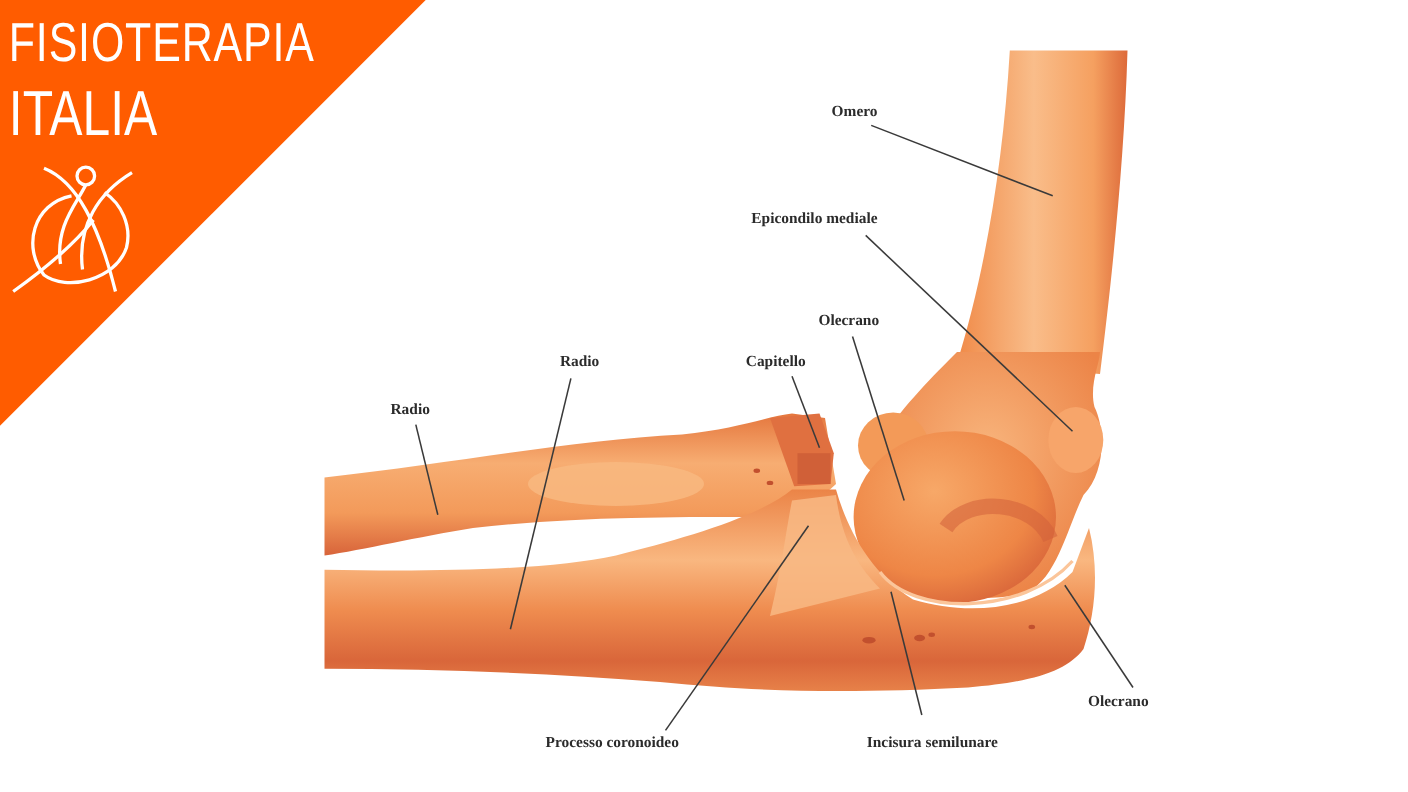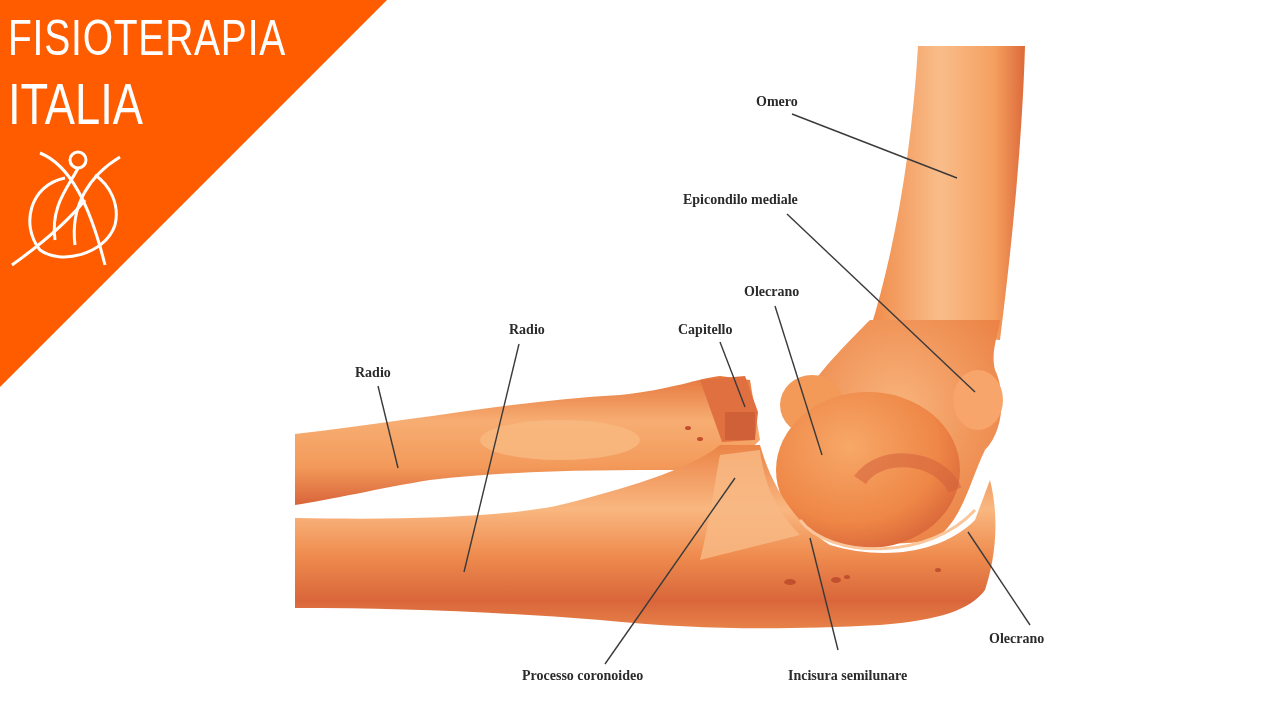--- a/index.html
+++ b/index.html
@@ -110,15 +110,15 @@
     <line x1="1030" y1="625" x2="968" y2="532"></line>
   </g>
 </svg>
 
 <div class="label" style="left:756px;top:94px">Omero</div>
 <div class="label" style="left:683px;top:192px">Epicondilo mediale</div>
 <div class="label" style="left:744px;top:284px">Olecrano</div>
 <div class="label" style="left:678px;top:322px">Capitello</div>
 <div class="label" style="left:509px;top:322px">Radio</div>
 <div class="label" style="left:355px;top:365px">Radio</div>
-<div class="label" style="left:522px;top:668px">Processo coronoideo</div>
+<div class="label" style="left:496px;top:668px">Processo coronoideo</div>
 <div class="label" style="left:788px;top:668px">Incisura semilunare</div>
 <div class="label" style="left:989px;top:631px">Olecrano</div>
 
 </body></html>

